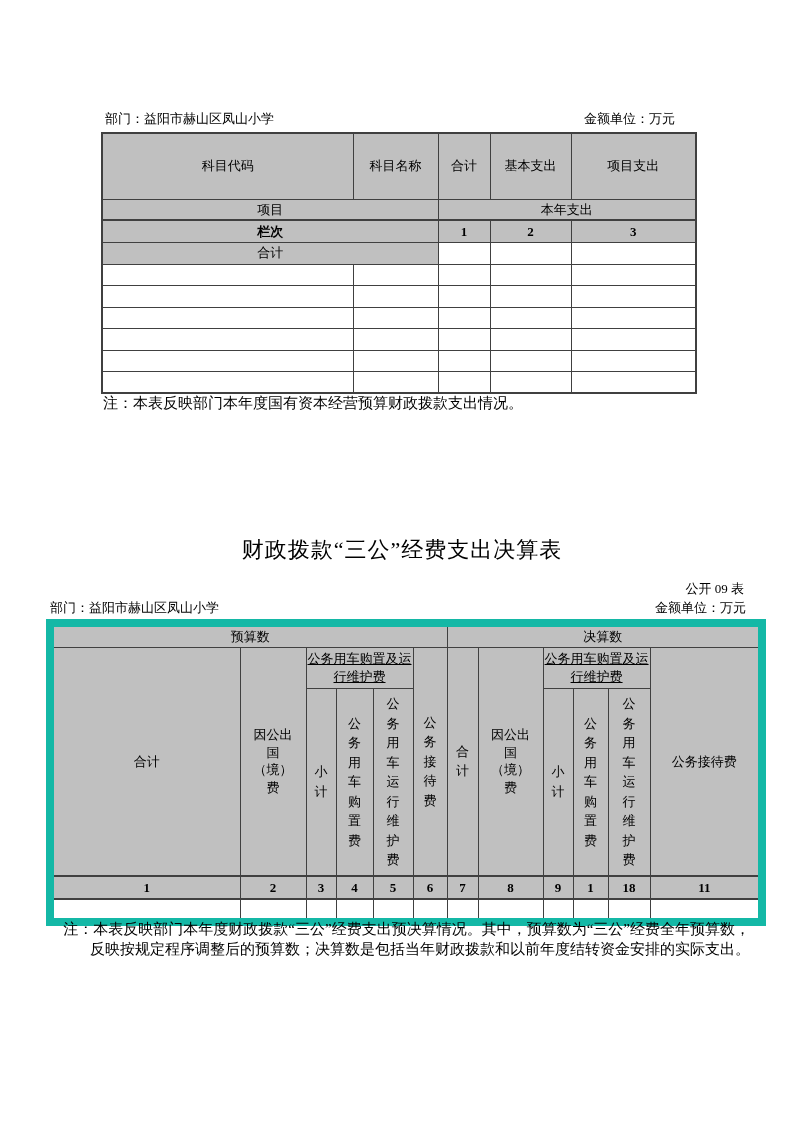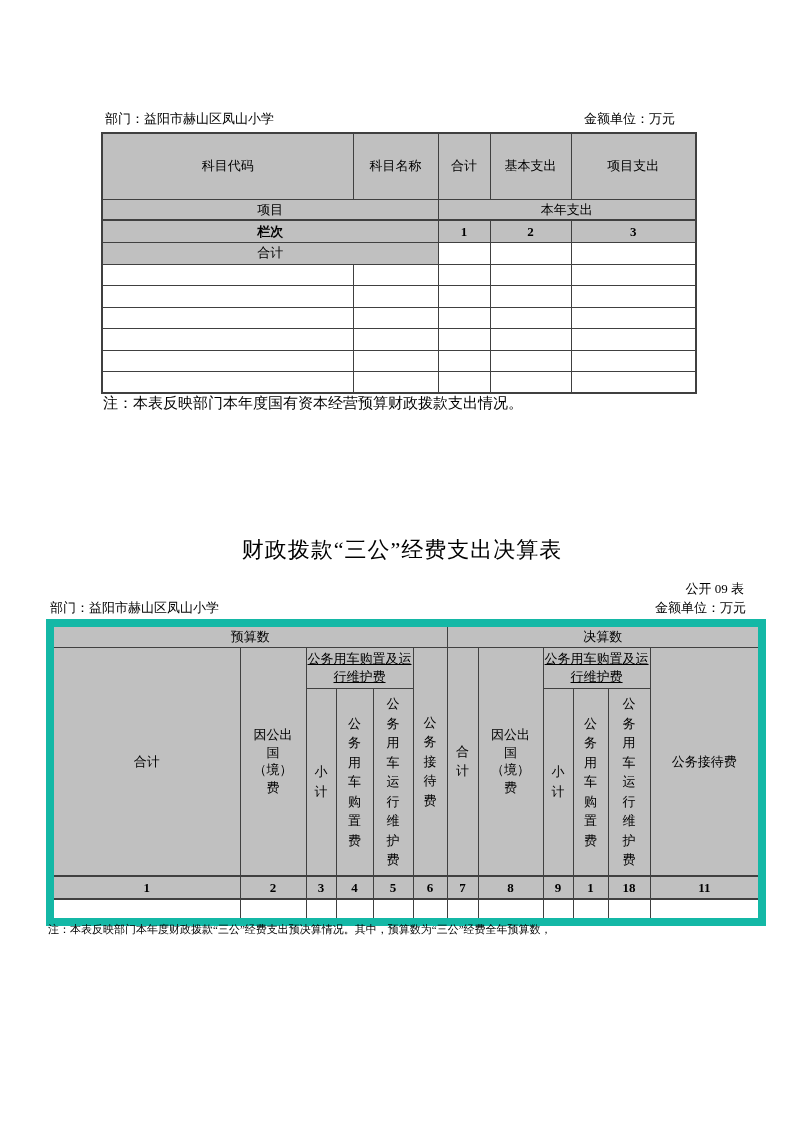--- a/index.html
+++ b/index.html
@@ -40,21 +40,21 @@
   .tbot td { border-bottom-width:2px; }
 
   .grp { padding:2px 0;text-decoration:underline; }   
   .abr { padding:2px 10px; }   
 
   .vstack { display:inline-block; width:1em; word-break:break-all;
             line-height:1.5; letter-spacing:0; }
 
   
   .note1 { left:103px; top:394px; width:560px; font-size:15px; }
-  .note2 { left:48px; top:919px; width:702px; font-size:11px; line-height:20px; }
+  .note2 { left:48px; top:919px; width:702px; font-size:15px; line-height:20px;text-align:right; }
 </style>
 </head>
 <body>
 
 <div class="page">
 
   <div class="abs meta-row1">
     <span class="l">部门：益阳市赫山区凤山小学</span>
     <span class="r">金额单位：万元</span>
   </div>
@@ -209,15 +209,16 @@
       <td></td>
           <td></td>
       <td></td>
           <td></td>
     </tr>
   </tbody>
     </table>
 
   <div class="abs note2">
     <div>注：本表反映部门本年度财政拨款“三公”经费支出预决算情况。其中，预算数为“三公”经费全年预算数，</div>
+    <div>反映按规定程序调整后的预算数；决算数是包括当年财政拨款和以前年度结转资金安排的实际支出。</div>
   </div>
 
 </div>
 
 </body></html>

